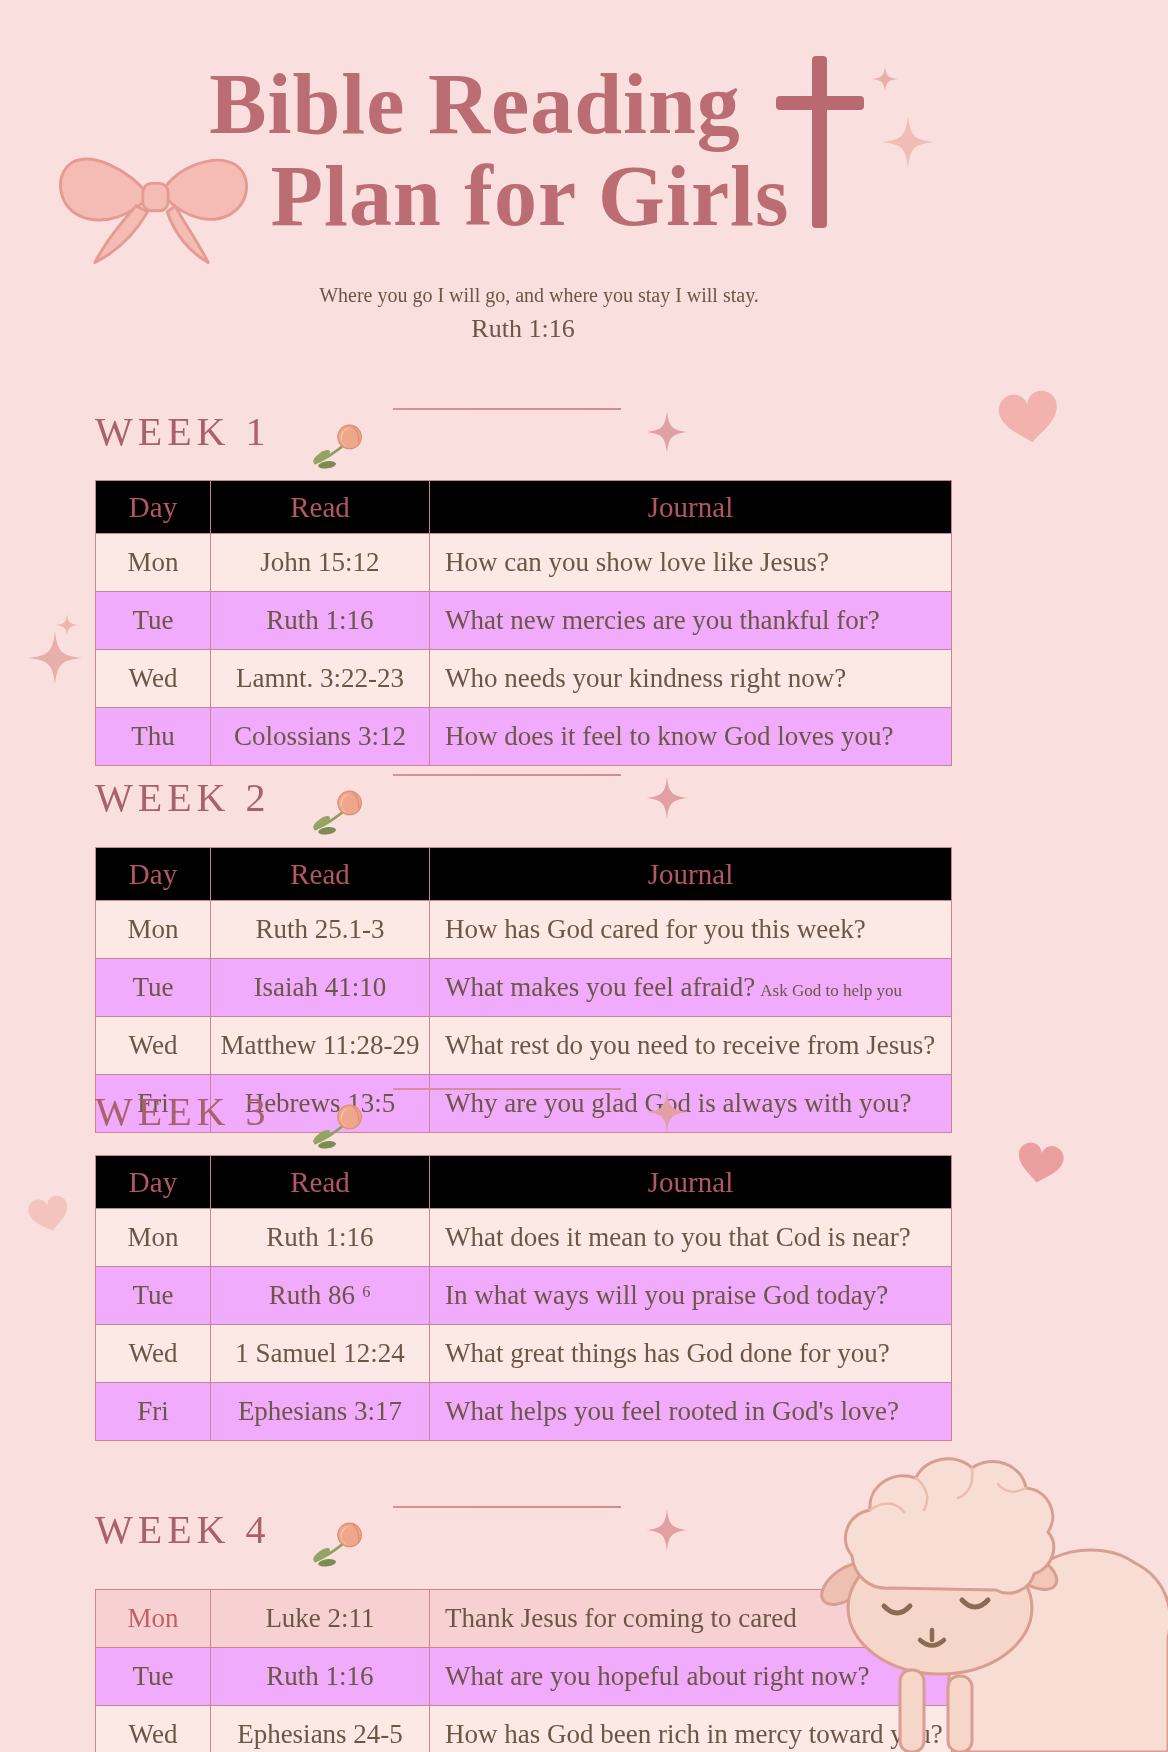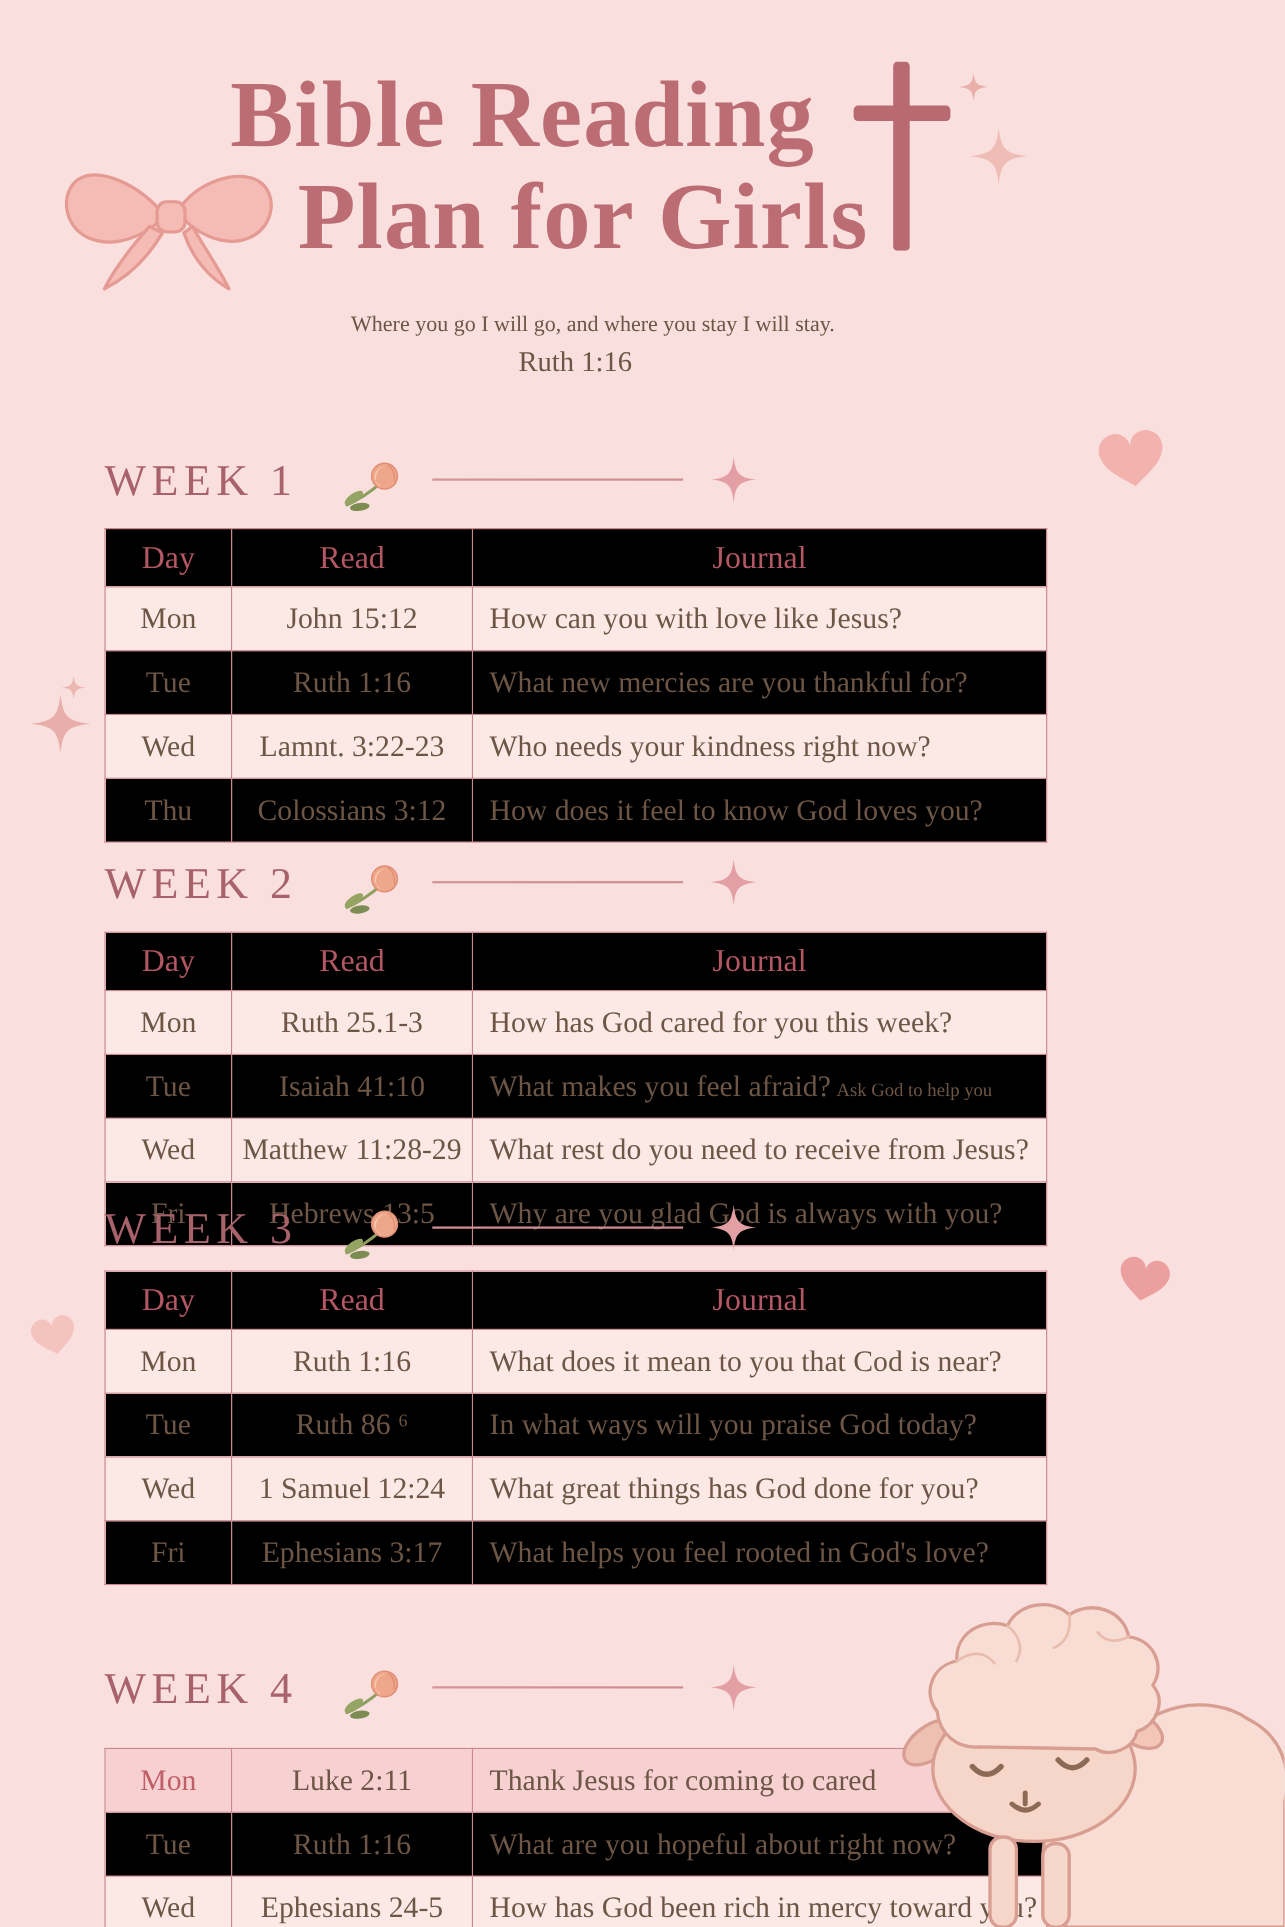--- a/index.html
+++ b/index.html
@@ -17,36 +17,36 @@
   .cross{position:absolute;left:772px;top:56px;}
   .spark{position:absolute;}
   .quote{position:absolute;left:95px;top:268px;width:856px;text-align:center;
          font-size:20px;color:#6d5645;margin:16px;}
   .quote-ref{position:absolute;left:95px;top:314px;width:856px;text-align:center;
          font-size:26px;color:#6d5645;margin:0;}
   .bow{position:absolute;left:52px;top:130px;}
 
   
   .week{position:absolute;left:95px;width:856px;}
-  .week-head{display:flex;align-items:center;height:56px;gap:33px;}
+  .week-head{display:flex;height:56px;gap:33px;}
   .week-label{margin:0;font-size:40px;font-weight:500;letter-spacing:5px;color:#a8626b;white-space:nowrap;}
   .flower{margin-left:6px;margin-top:10px;flex:0 0 auto;}
   .head-line{height:2px;width:228px;background:linear-gradient(90deg,#d59398,#cf8d92);margin-left:-4px;}
   .head-sparkle{margin-left:-8px;flex:0 0 auto;}
 
   table.plan-table{border-collapse:collapse;width:856px;table-layout:fixed;}
   .plan-table col.c-day{width:115px;}
   .plan-table col.c-read{width:219px;}
   .plan-table col.c-journal{width:522px;}
   .plan-table th,.plan-table td{border:1px solid #c9868e;overflow:hidden;white-space:nowrap;}
   .plan-table th{height:50px;background:#000000;color:#b25763;font-size:29px;font-weight:500;text-align:center;}
   .plan-table td{height:55px;font-size:27px;color:#6d5645;text-align:center;}
   .plan-table td.cell-journal{text-align:left;padding-left:15px;}
   tr.row-light td{background:#fce8e5;}
-  tr.row-dark td{background:#000000;}
+  tr.row-dark td{background:#f0abfc;}
   tr.row-tint td{background:#f7d0d2;}
   td.day-accent{color:#c05f68;}
   .journal-note{font-size:17px;margin-left:5px;}
 
   
   .decor{position:absolute;}
 </style>
 </head>
 <body>
 
@@ -125,21 +125,21 @@
             <tr>
               <th>Day</th>
               <th>Read</th>
               <th>Journal</th>
             </tr>
           </thead>
       <tbody>
             <tr class="row-light">
               <td class="cell-day">Mon</td>
               <td class="cell-read">John 15:12</td>
-              <td class="cell-journal"><span>How can you with love like Jesus?</span></td>
+              <td class="cell-journal"><span>How can you show love like Jesus?</span></td>
             </tr>
             <tr class="row-dark">
               <td class="cell-day">Tue</td>
               <td class="cell-read">Ruth 1:16</td>
               <td class="cell-journal"><span>What new mercies are you thankful for?</span></td>
             </tr>
             <tr class="row-light">
               <td class="cell-day">Wed</td>
               <td class="cell-read">Lamnt. 3:22-23</td>
               <td class="cell-journal"><span>Who needs your kindness right now?</span></td>

